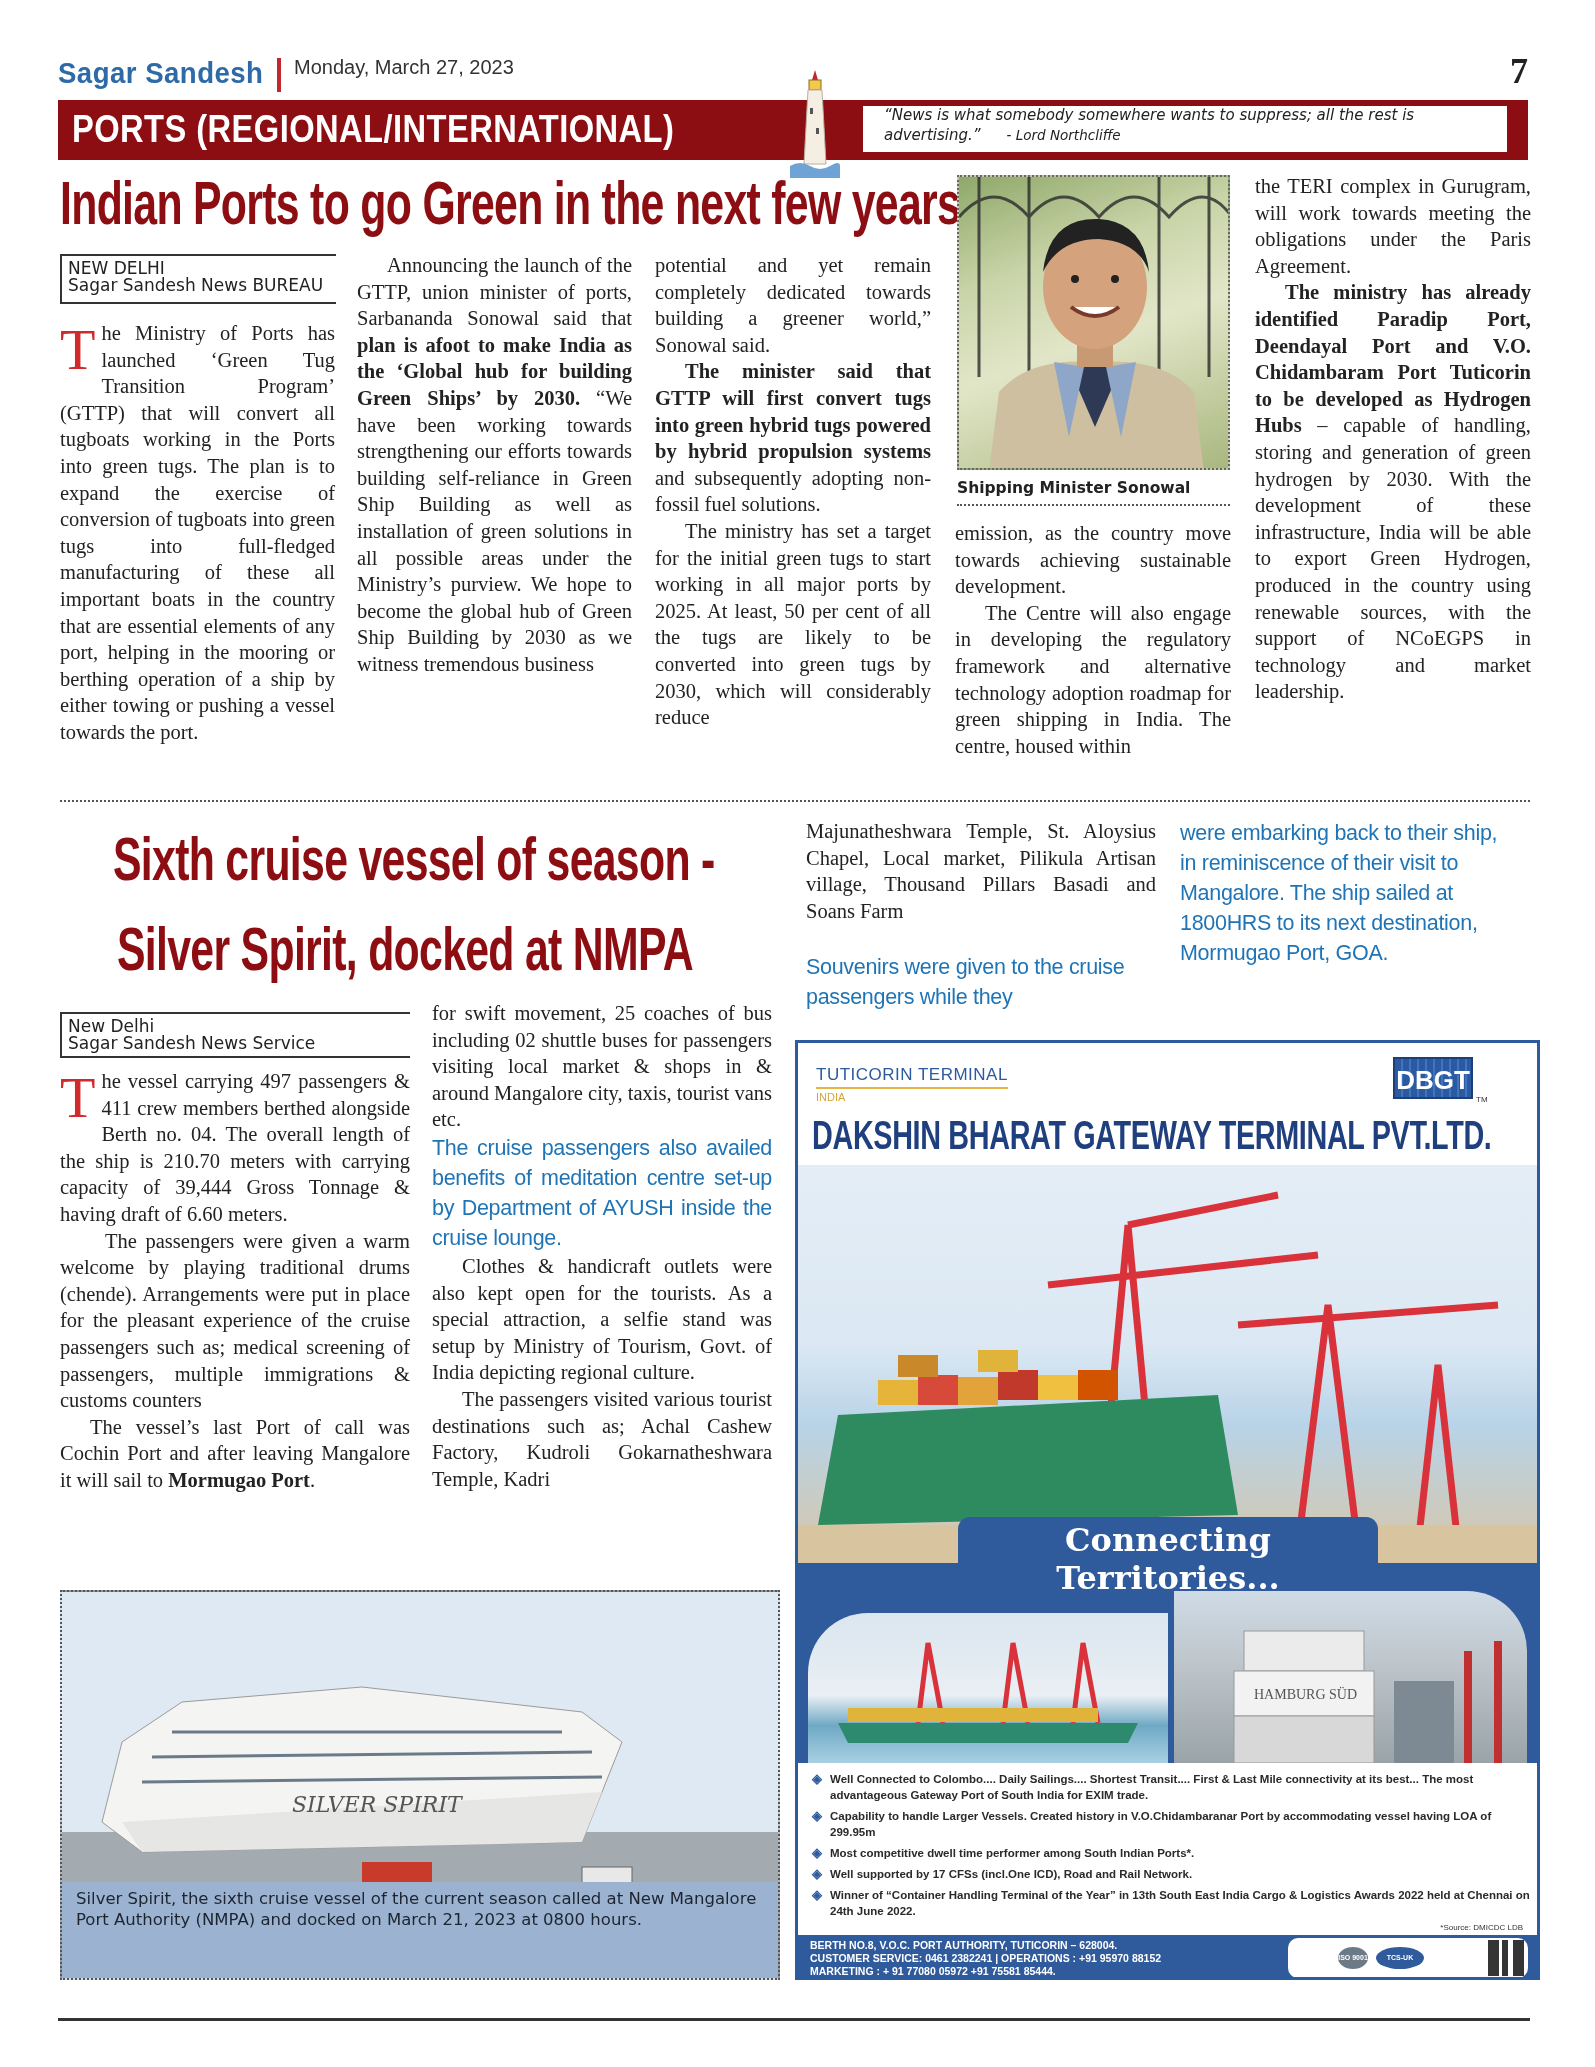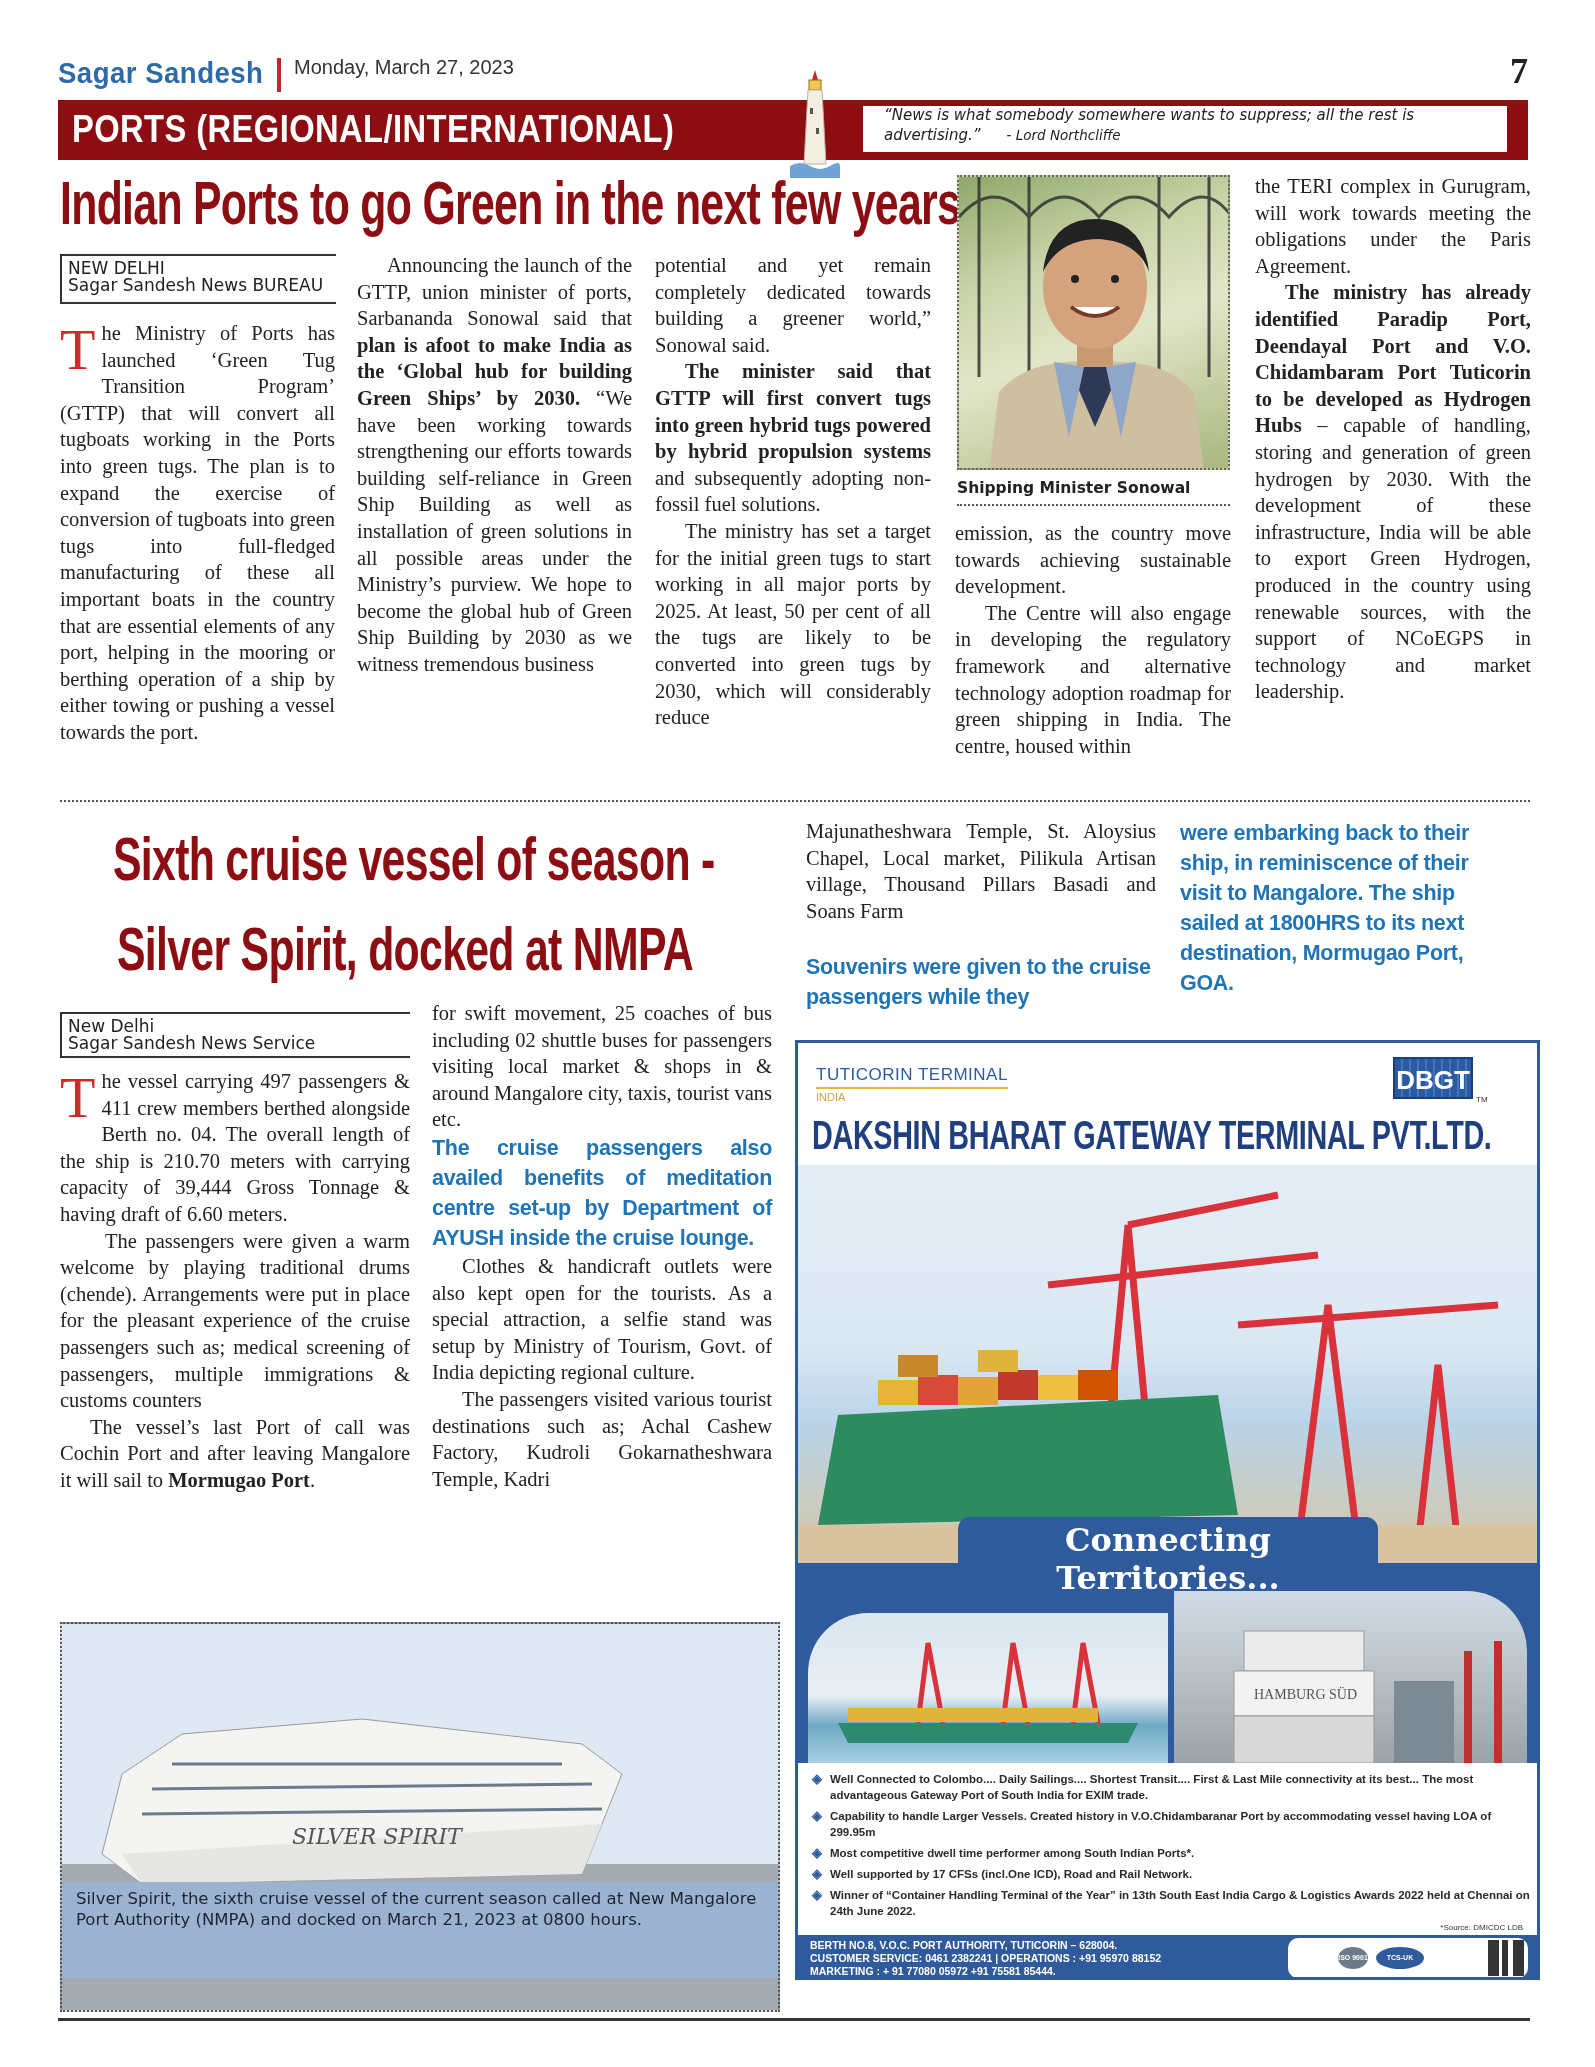--- a/index.html
+++ b/index.html
@@ -51,26 +51,26 @@
   .photo1 { left: 957px; top: 175px; width: 273px; height: 295px; border: 2px dotted #666; overflow: hidden; background: linear-gradient(160deg, #8fa86a 0%, #c9d4a8 30%, #e2e6c8 55%, #a9b77f 100%); }
   .photo1-caption { left: 957px; top: 478px; width: 273px; font-family: "DejaVu Sans", sans-serif; font-size: 15.5px; line-height: 20px; color: #222; font-weight: bold; padding-bottom: 6px; border-bottom: 2px dotted #555; }
 
   .dotted-sep { left: 60px; top: 800px; width: 1470px; border-top: 2px dotted #555; }
 
   
   .a2c1 { left: 60px; top: 1068px; width: 350px; font-size: 20.5px; line-height: 26.6px; }
   .a2c2 { left: 432px; top: 1000px; width: 340px; font-size: 20.5px; line-height: 26.6px; }
   .a2c3 { left: 806px; top: 818px; width: 350px; font-size: 20.5px; line-height: 26.6px; }
   .a2c4 { left: 1180px; top: 818px; width: 330px; }
-  .blue-note { font-family: "Liberation Sans", sans-serif; font-weight: bold; color: #1f74b6; font-size: 21.5px; line-height: 30px; letter-spacing: -0.3px; }
+  .blue-note { font-family: "Liberation Sans", sans-serif; font-weight: normal; color: #1f74b6; font-size: 21.5px; line-height: 30px; letter-spacing: -0.3px; }
   .bn1 { margin: 12px 0 16px 0; }
   .bn2 { left: 806px; top: 952px; width: 350px; }
 
   
-  .photo2 { left: 60px; top: 1590px; width: 720px; height: 390px; border: 2px dotted #555; overflow: hidden; background: linear-gradient(180deg, #cfe0f0 0%, #e6eef6 40%, #b9c2c8 62%, #8f969b 100%); margin-top: 32px; }
+  .photo2 { left: 60px; top: 1590px; width: 720px; height: 390px; border: 2px dotted #555; overflow: hidden; background: linear-gradient(180deg, #cfe0f0 0%, #e6eef6 40%, #b9c2c8 62%, #8f969b 100%); }
   .photo2-caption { left: 62px; top: 1882px; width: 716px; height: 96px; background: #9bb3d1; padding: 6px 14px; font-family: "DejaVu Sans", sans-serif; font-size: 16.5px; line-height: 21px; color: #1d2430; }
 
   
   .ad { left: 795px; top: 1040px; width: 745px; height: 940px; border: 3px solid #2d5c9e; background: #fff; overflow: hidden; }
   .ad-brand { position: absolute; left: 18px; top: 22px; font-family: "Liberation Sans", sans-serif; font-size: 17px; color: #2c5aa0; letter-spacing: 0.5px; border-bottom: 2px solid #e2b545; padding-bottom: 2px; }
   .ad-brand-sub { position: absolute; left: 18px; top: 48px; font-family: "Liberation Sans", sans-serif; font-size: 11px; color: #d4a23c; }
   .ad-logo { position: absolute; left: 595px; top: 14px; width: 80px; height: 42px; background: repeating-linear-gradient(90deg, #2c5aa0 0 6px, #3f74c0 6px 8px); color: #fff; font-family: "Liberation Sans", sans-serif; font-weight: bold; font-size: 26px; text-align: center; line-height: 42px; border: 2px solid #1c3f78; }
   .ad-tm { position: absolute; left: 678px; top: 52px; font-size: 8px; font-family: "Liberation Sans", sans-serif; color: #333; }
   .ad-title { position: absolute; left: 14px; top: 70px; font-family: "Liberation Sans", sans-serif; font-weight: bold; font-size: 40px; color: #1f3f7e; white-space: nowrap; transform: scaleX(0.72); transform-origin: left top; letter-spacing: -0.5px; }
   .ad-hero { position: absolute; left: 0; top: 122px; width: 739px; height: 400px; background: linear-gradient(180deg, #e4edf6 0%, #dbe8f3 45%, #b8d3e8 65%, #d8c6a6 100%); overflow: hidden; }

